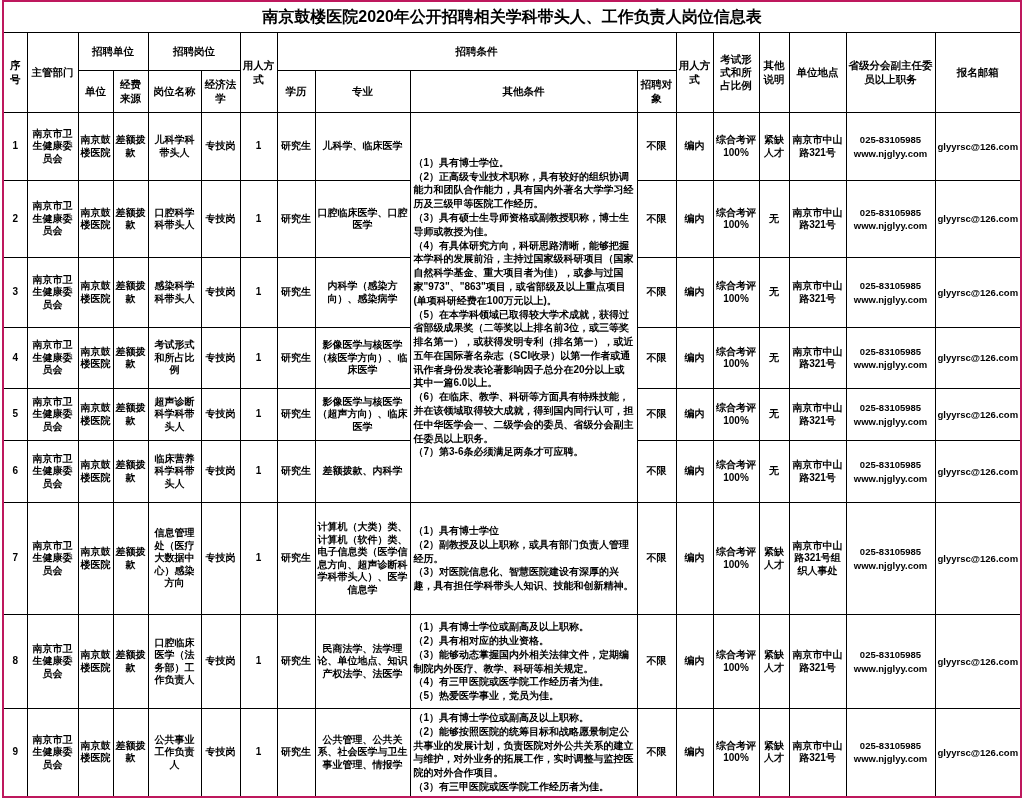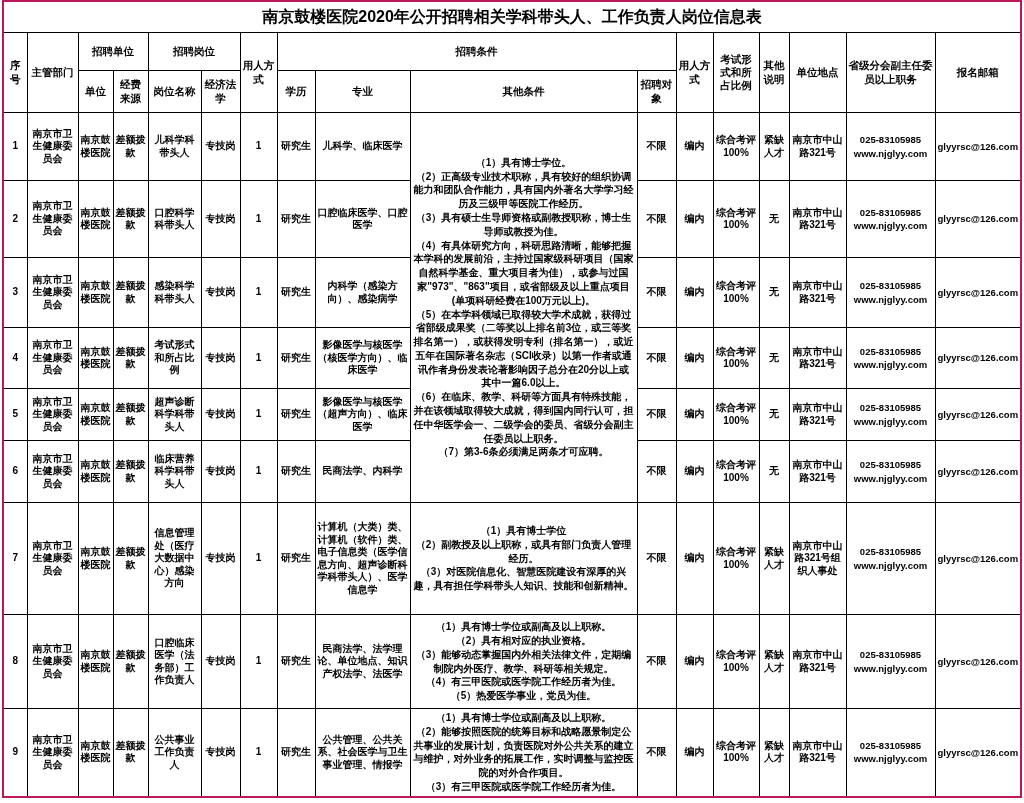--- a/index.html
+++ b/index.html
@@ -27,21 +27,21 @@
   }
   .title-cell{
     font-size:16px;
     font-weight:bold;
     height:28px;
     border-bottom:1px solid #000;
   }
   thead th{font-size:10.5px;}
   .pre{
     white-space:pre-wrap;
-    text-align:center;
+    text-align:left;
     line-height:1.38;
     padding:2px 3px;
   }
   .cond{font-size:10px;}
   .latin{font-size:9.5px;line-height:1.4;}
   td .ln{display:block;}
 </style>
 </head>
 <body>
 
@@ -210,21 +210,21 @@
     </tr>
     <tr style="height:62px">
       <td>6</td>
       <td>南京市卫生健康委员会</td>
       <td>南京鼓楼医院</td>
       <td>差额拨款</td>
       <td>临床营养科学科带头人</td>
       <td>专技岗</td>
       <td>1</td>
       <td>研究生</td>
-      <td>民商法学、内科学</td>
+      <td>差额拨款、内科学</td>
       <td>不限</td>
       <td>编内</td>
       <td>综合考评100%</td>
       <td>无</td>
       <td>南京市中山路321号</td>
       <td class="latin">
         <span class="ln">025-83105985</span>
         <span class="ln">www.njglyy.com</span>
       </td>
       <td class="latin">glyyrsc@126.com</td>

